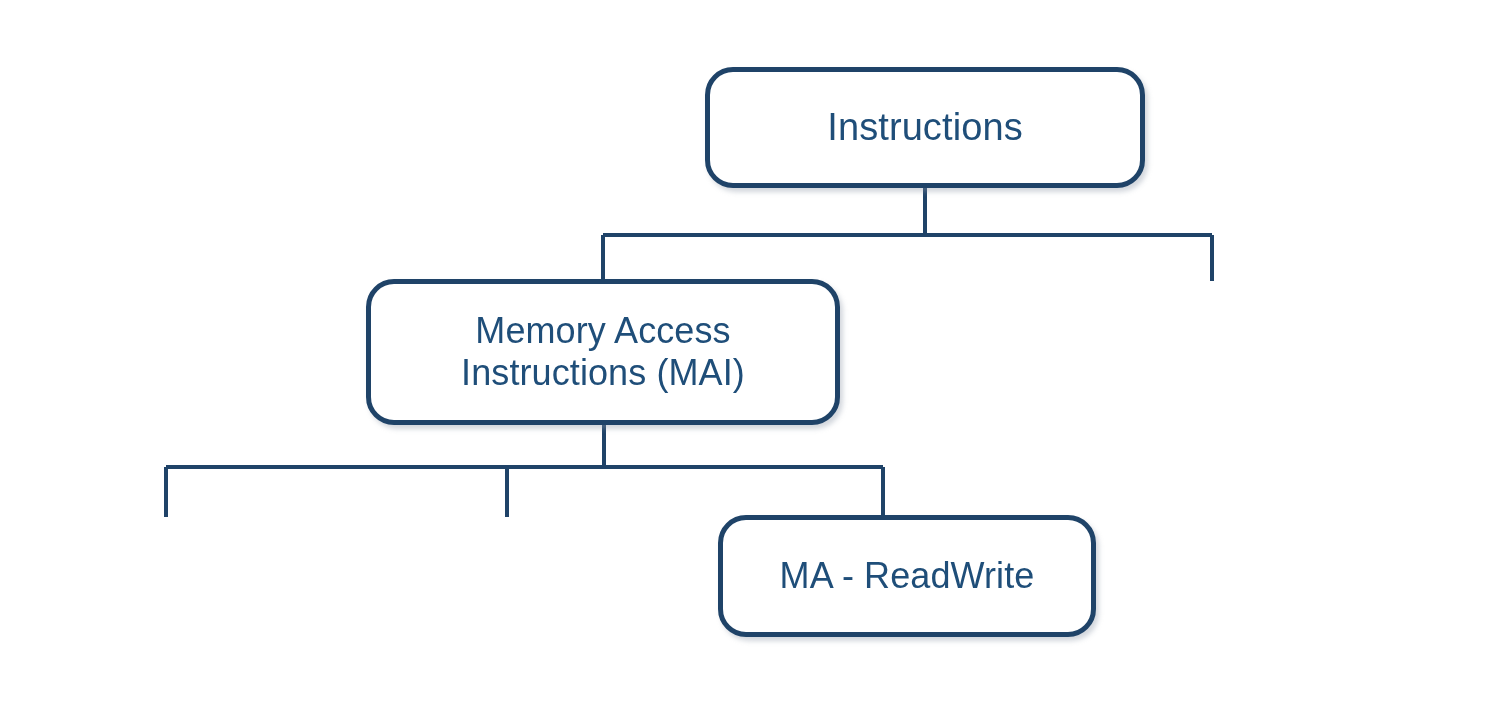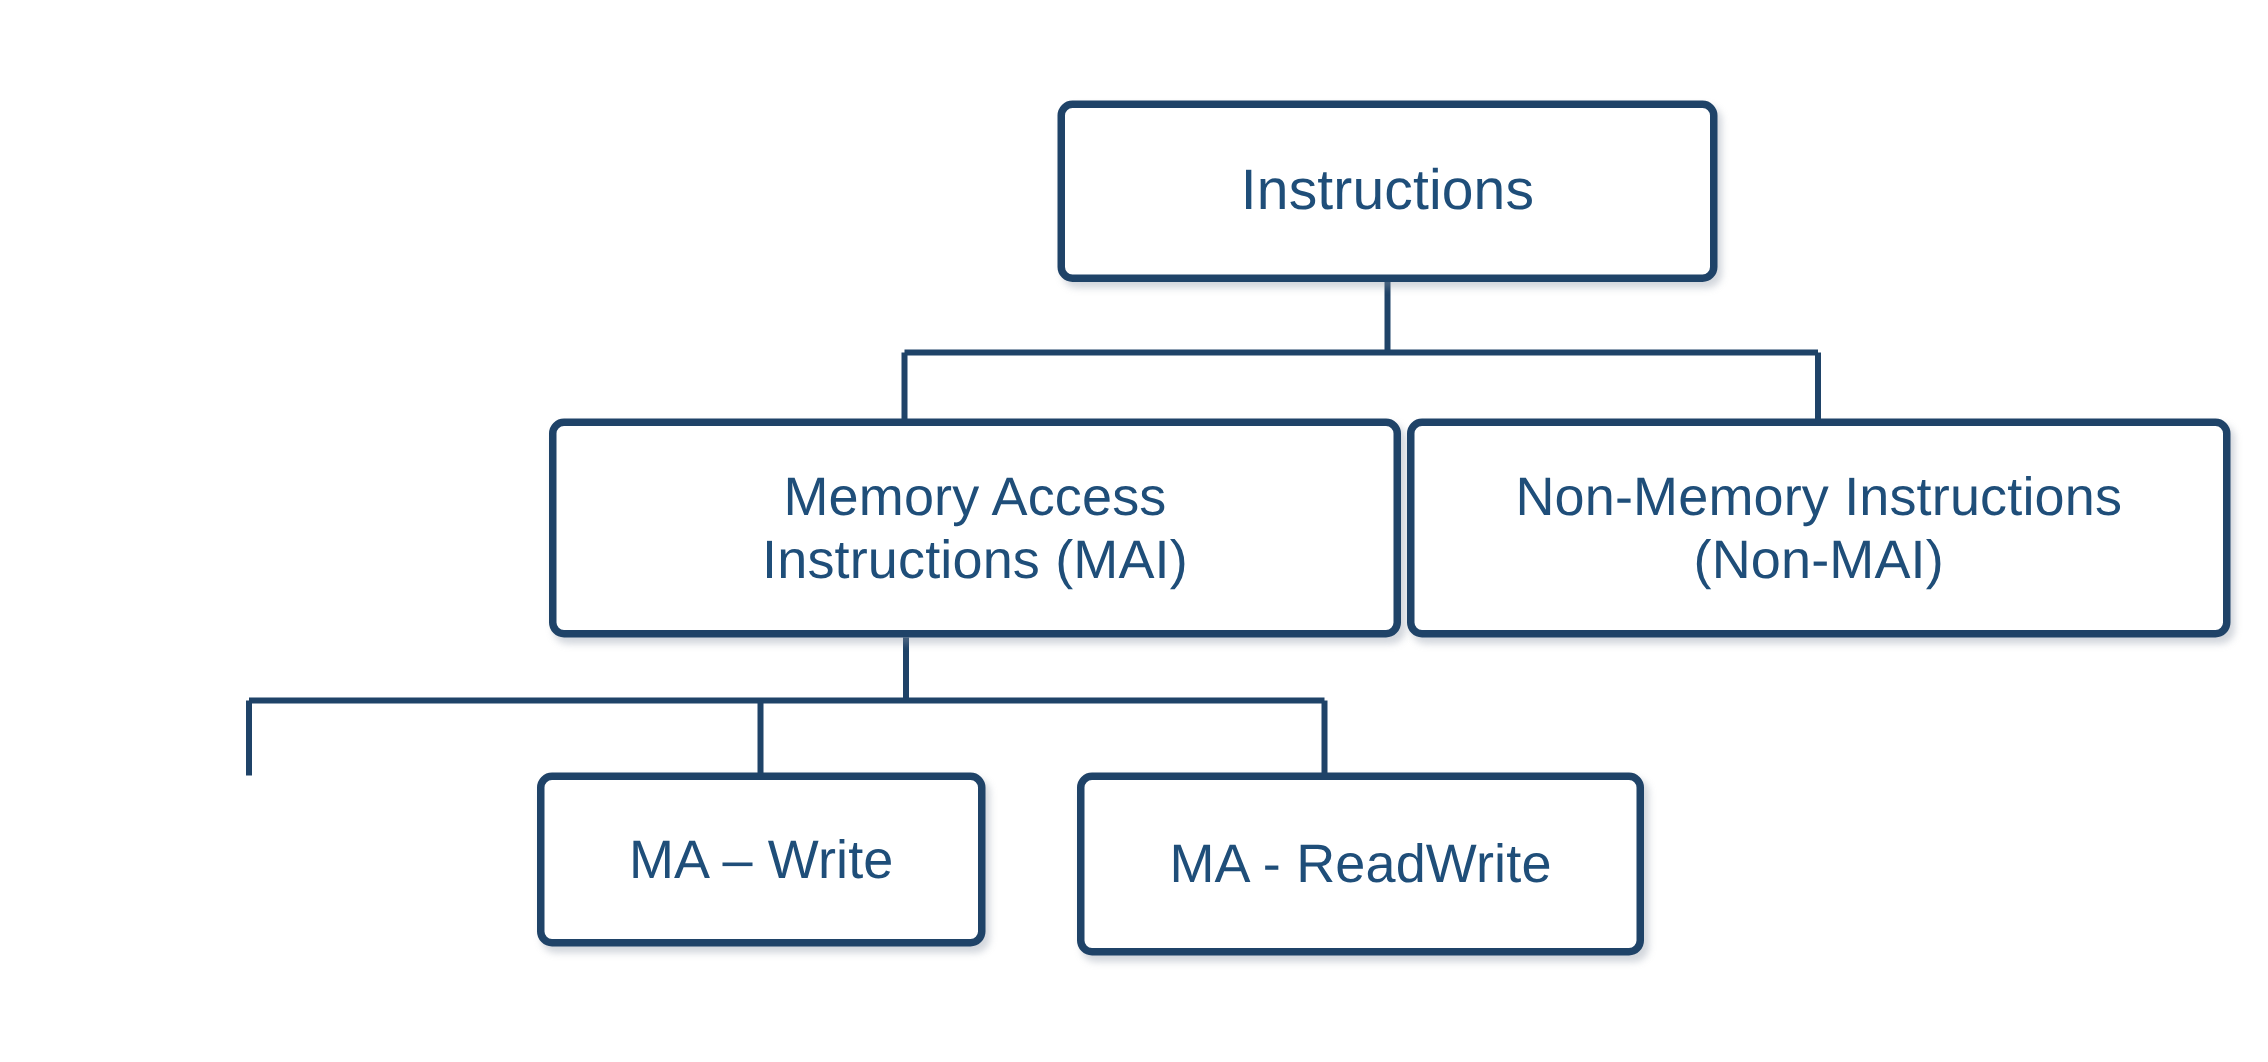--- a/index.html
+++ b/index.html
@@ -27,21 +27,21 @@
     height: 708px;
     display: block;
   }
   .node-box {
     position: absolute;
     box-sizing: border-box;
     background: #ffffff;
     border-style: solid;
     border-width: 5px;
     border-color: #1F4368;
-    border-radius: 10px;
+    border-radius: 28px;
     display: flex;
     align-items: center;
     justify-content: center;
     text-align: center;
     color: #1F4E79;
     box-shadow: 3px 4px 5px rgba(140, 150, 165, 0.38);
   }
   .node-label {
     display: block;
     white-space: pre-line;
@@ -71,32 +71,25 @@
       <path d="M166,467 L166,517"></path>
       <path d="M507,467 L507,517"></path>
       <path d="M883,467 L883,517"></path>
     </g>
   </svg>
 
   <div class="node-box lvl1" style="left:705px; top:67px; width:440px; height:121px;">
     <span class="node-label">Instructions</span>
   </div>
 
-  <div class="node-box lvl2" style="left:366px; top:279px; width:568px; height:146px;">
+  <div class="node-box lvl2" style="left:366px; top:279px; width:474px; height:146px;">
     <span class="node-label">Memory Access
 Instructions (MAI)</span>
   </div>
 
-  <div class="node-box lvl2" style="left:938px; top:279px; width:549px; height:146px;">
-    <span class="node-label">Non-Memory Instructions
-(Non-MAI)</span>
-  </div>
 
 
-  <div class="node-box lvl3" style="left:358px; top:515px; width:299px; height:116px;">
-    <span class="node-label">MA – Write</span>
-  </div>
 
   <div class="node-box lvl3" style="left:690px; top:515px; width:378px; height:122px;margin-left:28px;">
     <span class="node-label">MA - ReadWrite</span>
   </div>
 
 </div>
 
 </body></html>

